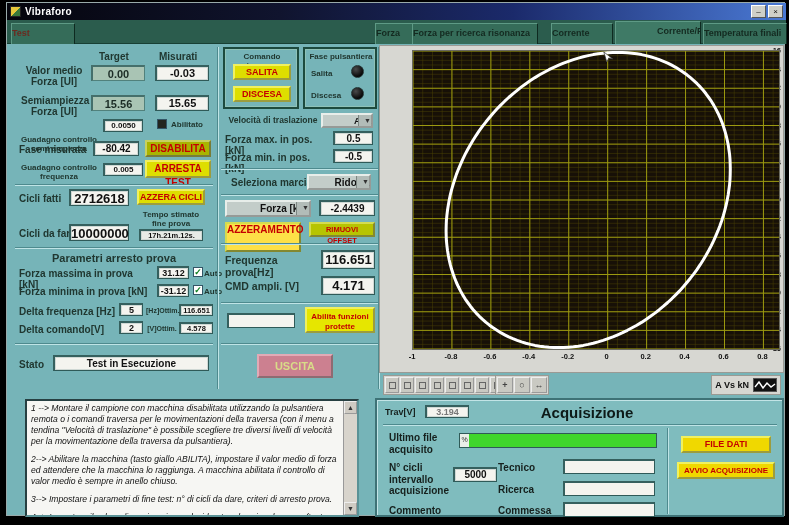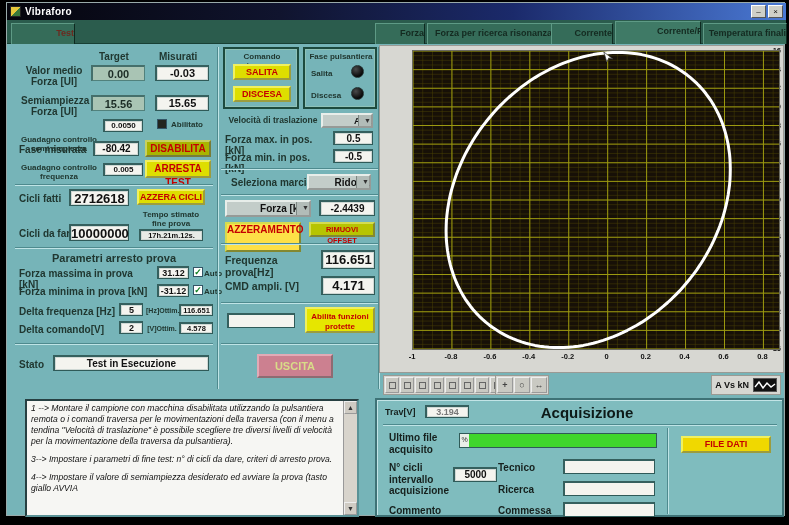--- a/index.html
+++ b/index.html
@@ -16,21 +16,21 @@
   #titlebar .winbtns { margin-left:auto; display:flex; gap:2px; }
   .winbtn { width:15px; height:13px; background:#cfcfc8; border:1px solid #fff;
     border-right-color:#555; border-bottom-color:#555; font-size:8px; line-height:11px;
     text-align:center; color:#111; }
 
   
   #tabstrip { position:absolute; left:0; top:17px; width:779px; height:24px; background:#2b5c4d;
     border-bottom:1px solid #184034; }
   .tab { position:absolute; top:3px; height:21px; background:#356c59;
     border:1px solid #0e2a20; border-bottom:none; border-top-color:#5e9a85; border-left-color:#5e9a85;
-    font-size:9px; font-weight:bold; color:#142a20; text-align:right; line-height:19px;
+    font-size:9px; font-weight:bold; color:#142a20; text-align:left; line-height:19px;
     overflow:hidden; white-space:nowrap; }
   .tab.sel { top:1px; height:23px; background:#3f7a66; }
   #tab-test { left:4px; width:64px; color:#6b2a1f; }
 
   
   .lbl { position:absolute; color:#203730; font-weight:bold; font-size:10px; line-height:1.1; }
   .slbl { position:absolute; color:#203730; font-weight:bold; font-size:8px; line-height:1.15; text-align:center; }
   .fld { position:absolute; background:#f4f4ef; border:1px solid #2f5a58; border-top:2px solid #35605e;
     border-left:2px solid #35605e; box-shadow:inset 0 0 0 1px #cfd8d4;
     color:#111; font-weight:bold; text-align:center; }
@@ -107,21 +107,21 @@
     <div class="winbtns">
       <div class="winbtn">–</div>
       <div class="winbtn">×</div>
     </div>
   </div>
 
   <div id="tabstrip">
     <div class="tab" id="tab-test">Test</div>
     <div id="chart-tabs">
         <div class="tab" style="left: 368px; width: 50px;">Forza</div>
-        <div class="tab" style="left: 420px; width: 126px;">Forza per ricerca risonanza</div>
+        <div class="tab" style="left: 405px; width: 126px;">Forza per ricerca risonanza</div>
         <div class="tab" style="left: 544px; width: 62px;">Corrente</div>
         <div class="tab sel" style="left: 608px; width: 86px; padding-left: 41px;">Corrente/Forza</div>
         <div class="tab" style="left: 696px; width: 84px;">Temperatura finali</div>
       </div>
   </div>
 
   <div>
     <div class="lbl" style="left:92px;top:48px;">Target</div>
     <div class="lbl" style="left:152px;top:48px;">Misurati</div>
 
@@ -463,20 +463,21 @@
         <svg width="22" height="12">
             <polyline points="1,8 5,3 9,9 13,4 17,8 21,5" fill="none" stroke="#fff" stroke-width="1.4"></polyline>
           </svg>
       </span>
     </div>
   </div>
 
   <div id="instructions">
     <div class="txt" id="instr-text">
         <p>1 --&gt; Montare il campione con macchina disabilitata utilizzando la pulsantiera remota o i comandi traversa per le movimentazioni della traversa (con il menu a tendina "Velocità di traslazione" è possibile scegliere tre diversi livelli di velocità per la movimentazione della traversa da pulsantiera).</p>
+        <p>2--&gt; Abilitare la macchina (tasto giallo ABILITA), impostare il valor medio di forza ed attendere che la macchina lo raggiunga. A macchina abilitata il controllo di valor medio è sempre in anello chiuso.</p>
         <p>3--&gt; Impostare i parametri di fine test: n° di cicli da dare, criteri di arresto prova.</p>
         <p>4--&gt; Impostare il valore di semiampiezza desiderato ed avviare la prova (tasto giallo AVVIA</p>
       </div>
     <div id="iscroll">
       <div class="sarr" style="top:0;">▲</div>
       <div class="sarr" style="bottom:0;">▼</div>
     </div>
   </div>
 
   <div id="acq">
@@ -498,15 +499,16 @@
     <div class="alabel" style="left:121px;top:84px;">Ricerca</div>
     <input class="ainput" style="left: 186px; top: 81px; width: 92px; height: 15px;">
     <div class="alabel" style="left:121px;top:105px;">Commessa</div>
     <input class="ainput" style="left: 186px; top: 102px; width: 92px; height: 15px;">
 
     <div class="alabel" style="left:12px;top:105px;">Commento</div>
 
     <div class="divv" style="left:290px;top:28px;height:86px;"></div>
 
     <div class="ybtn" style="left:304px;top:36px;width:90px;height:17px;font-size:9px;line-height:13px;background:#f0d800;">FILE DATI</div>
+    <div class="ybtn" style="left:300px;top:62px;width:98px;height:17px;font-size:8px;line-height:13px;background:#f0d800;">AVVIO ACQUISIZIONE</div>
   </div>
 
 </div>
 
 </body></html>

